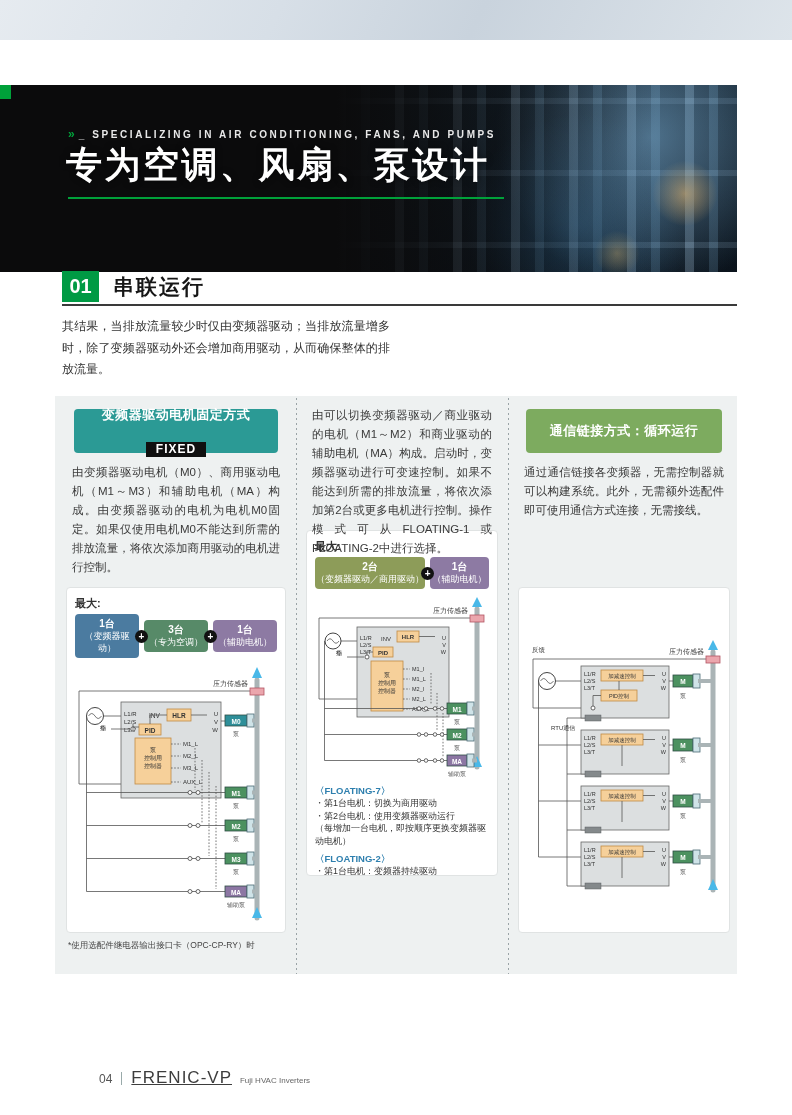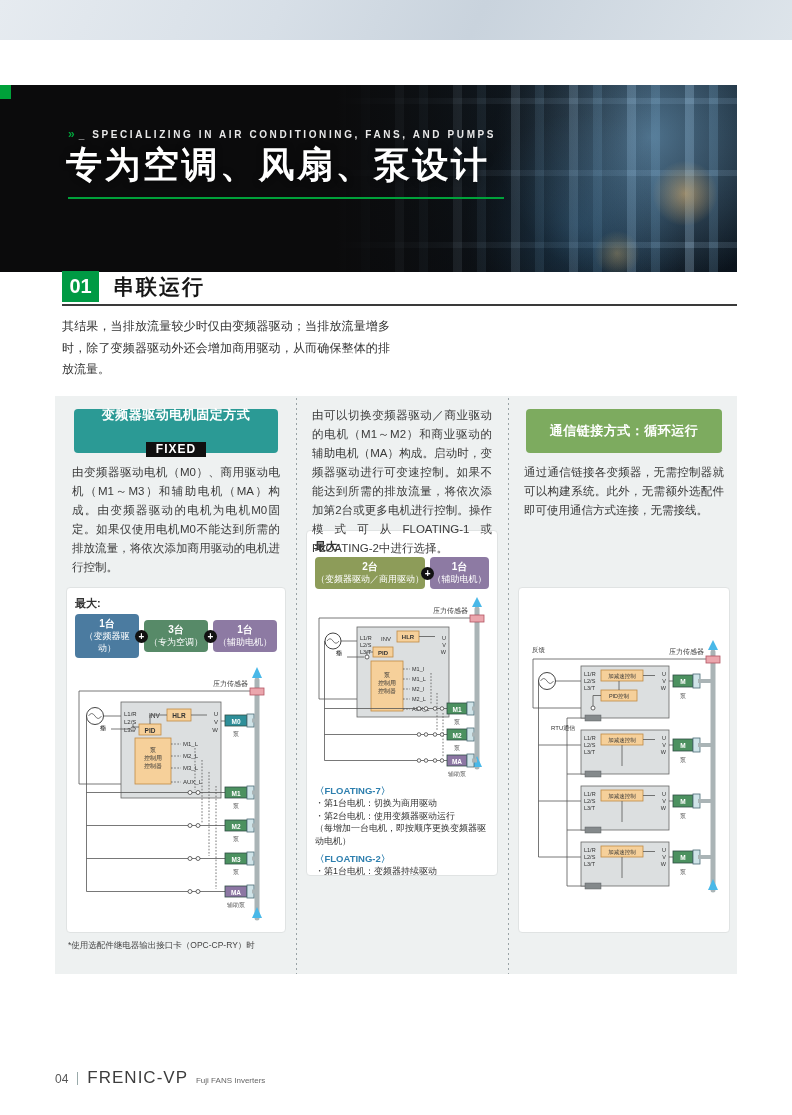--- a/index.html
+++ b/index.html
@@ -62,23 +62,23 @@
   .cap-wide{flex:1.9;}
   .plus{width:13px;height:13px;border-radius:50%;background:#111;color:#fff;font-size:10px;font-weight:bold;
     line-height:13px;text-align:center;margin:0 -4px;z-index:2;flex:none;position:relative;}
   .dg{display:block;margin-top:6px;}
   .footnote{margin:7px 6px 0;font-size:8.5px;color:#444;}
   .note-block{margin-top:5px;}
   .note-title{color:#2e7fae;font-weight:bold;font-size:9.5px;line-height:13px;}
   .note-line{font-size:9px;color:#333;line-height:12.5px;}
   
   .footer{position:absolute;top:1068px;left:55px;display:flex;align-items:baseline;}
-  .footer .pno{font-size:12px;color:#555;}
+  .footer .pno{font-size:12px;color:#555;margin-left:44px;}
   .footer .fsep{width:1px;height:13px;background:#9aa;align-self:center;margin:0 9px;}
-  .footer .brand{font-size:17px;color:#3d3d3d;letter-spacing:1px;font-family:"Liberation Sans","DejaVu Sans",sans-serif;}
+  .footer .brand{font-size:17px;color:#3d3d3d;letter-spacing:1px;font-family:"Liberation Sans","DejaVu Sans",sans-serif;text-decoration:underline;}
   .footer .prod{font-size:8px;color:#666;margin-left:8px;}
   
   svg text{font-family:"Liberation Sans","DejaVu Sans",sans-serif;fill:#333;}
   .t5{font-size:5.5px;} .t6{font-size:6px;} .t65{font-size:6.5px;} .t7{font-size:7px;}
   .bold{font-weight:bold;}
   .end{text-anchor:end;} .mid{text-anchor:middle;}
   .wire{stroke:#555;stroke-width:.8;fill:none;}
   .dash{stroke:#555;stroke-width:.8;stroke-dasharray:1.6 1.6;fill:none;}
   .pipe{stroke:#aab4b6;stroke-width:5;fill:none;stroke-linejoin:round;stroke-linecap:round;}
   .pipestub{stroke:#aab4b6;stroke-width:4;fill:none;}
@@ -486,14 +486,14 @@
       </div>
     </div>
 
   </div>
 </div>
 
 <div class="footer">
   <span class="pno">04</span>
   <span class="fsep"></span>
   <span class="brand">FRENIC-VP</span>
-  <span class="prod">Fuji FANS Inverters</span>
+  <span class="prod">Fuji HVAC Inverters</span>
 </div>
 
 </body></html>

